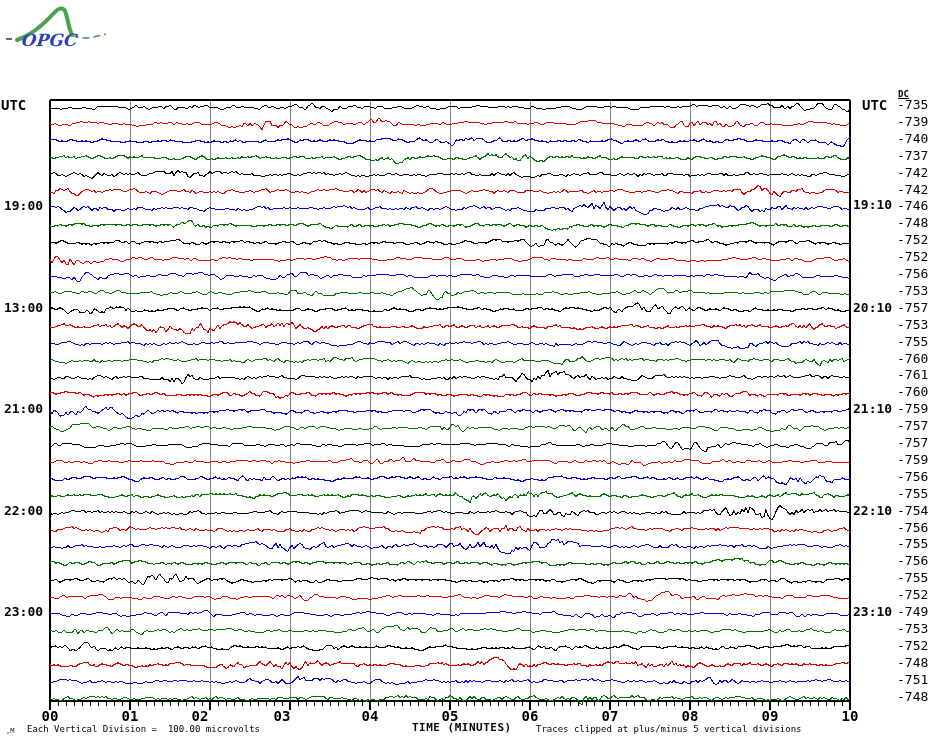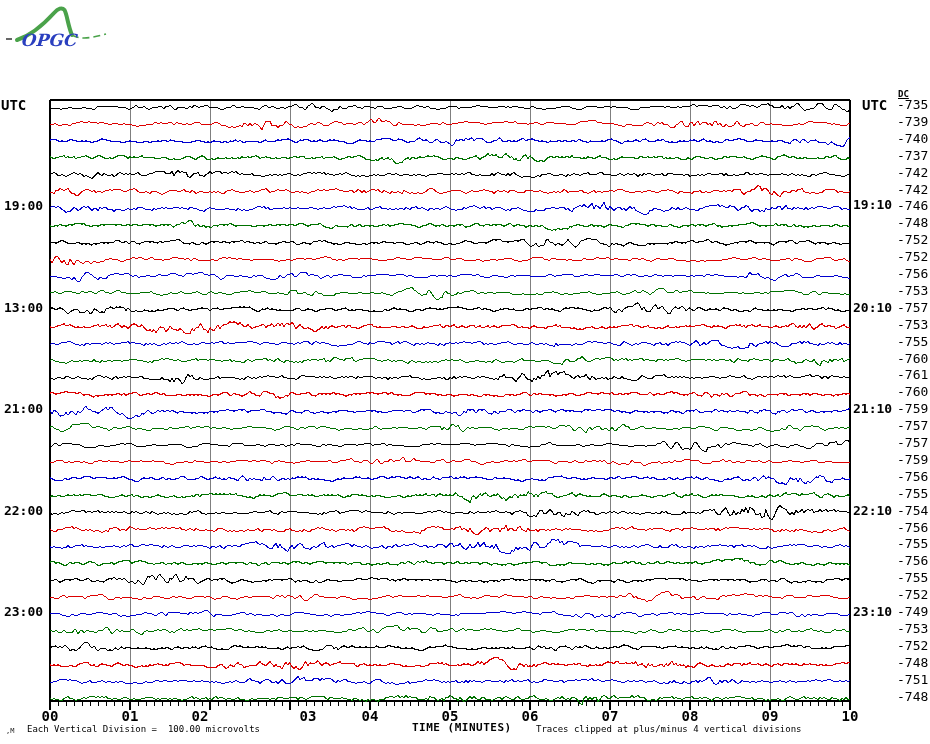--- a/index.html
+++ b/index.html
@@ -265,28 +265,28 @@
       <div class="dc-val" style="top:624px;">-753</div>
       <div class="dc-val" style="top:641px;">-752</div>
       <div class="dc-val" style="top:658px;">-748</div>
       <div class="dc-val" style="top:675px;">-751</div>
       <div class="dc-val" style="top:692px;">-748</div>
     </div>
   <div id="x-labels">
       <div class="xlab" style="left:33px;">00</div>
       <div class="xlab" style="left:113px;">01</div>
       <div class="xlab" style="left:183px;">02</div>
-      <div class="xlab" style="left:291px;">03</div>
+      <div class="xlab" style="left:265px;">03</div>
       <div class="xlab" style="left:353px;">04</div>
       <div class="xlab" style="left:433px;">05</div>
       <div class="xlab" style="left:513px;">06</div>
       <div class="xlab" style="left:593px;">07</div>
       <div class="xlab" style="left:673px;">08</div>
       <div class="xlab" style="left:753px;">09</div>
       <div class="xlab" style="left:833px;">10</div>
     </div>
 
   <div class="abs xtitle" style="left:412px;top:721px;">TIME (MINUTES)</div>
   <div class="abs footmark" style="left:6px;top:727px;">,M</div>
   <div class="abs footnote" style="left:27px;top:724px;">Each Vertical Division =  100.00 microvolts</div>
-  <div class="abs footnote" style="left:536px;top:724px;">Traces clipped at plus/minus 4 vertical divisions</div>
+  <div class="abs footnote" style="left:536px;top:724px;">Traces clipped at plus/minus 5 vertical divisions</div>
 
 </div>
 
 </body></html>

